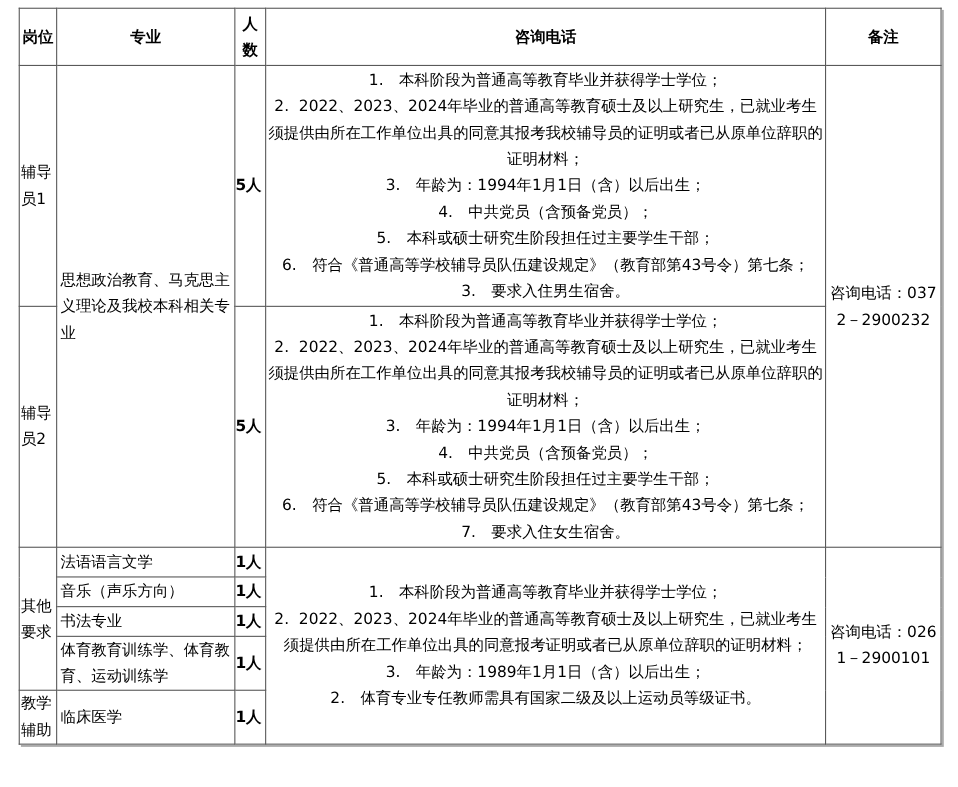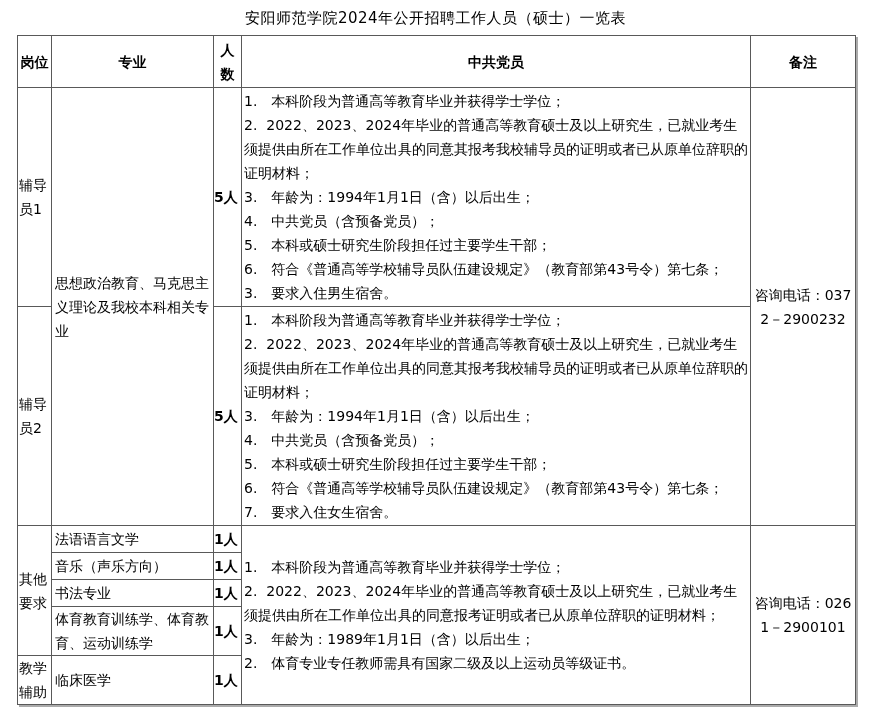--- a/index.html
+++ b/index.html
@@ -62,55 +62,54 @@
     margin-left: 26px;
   }
   td.count {
     vertical-align: middle;
     text-align: left;
     padding: 0;
     font-weight: bold;
   }
   td.req {
     vertical-align: middle;
-    text-align: left;
+    text-align: center;
     padding: 1px 2px;
   }
   td.remark {
     vertical-align: middle;
     text-align: center;
     padding: 0 2px;
     line-height: 28px;
   }
   .req-item {
     white-space: pre-wrap;
   }
 </style>
 </head>
 <body>
 
 <div class="page">
 
-  <div class="doc-title">安阳师范学院2024年公开招聘工作人员（硕士）一览表</div>
 
   <table class="recruit-table">
     <colgroup>
       <col style="width:34px">
       <col style="width:162px">
       <col style="width:28px">
       <col style="width:509px">
       <col style="width:105px">
     </colgroup>
 
     <tbody>
         <tr style="height:52px">
       <th class="hdr">岗位</th>
       <th class="hdr">专业</th>
       <th class="hdr">人数</th>
-      <th class="hdr">中共党员</th>
+      <th class="hdr">咨询电话</th>
       <th class="hdr">备注</th>
     </tr>
 
     <tr style="height:215px">
       <td class="pos">辅导员1</td>
       <td class="major" rowspan="2">思想政治教育、马克思主义理论及我校本科相关专业</td>
       <td class="count">5人</td>
       <td class="req">
             <div class="req-item">1.　本科阶段为普通高等教育毕业并获得学士学位；</div>
             <div class="req-item">2.  2022、2023、2024年毕业的普通高等教育硕士及以上研究生，已就业考生须提供由所在工作单位出具的同意其报考我校辅导员的证明或者已从原单位辞职的证明材料；</div>

